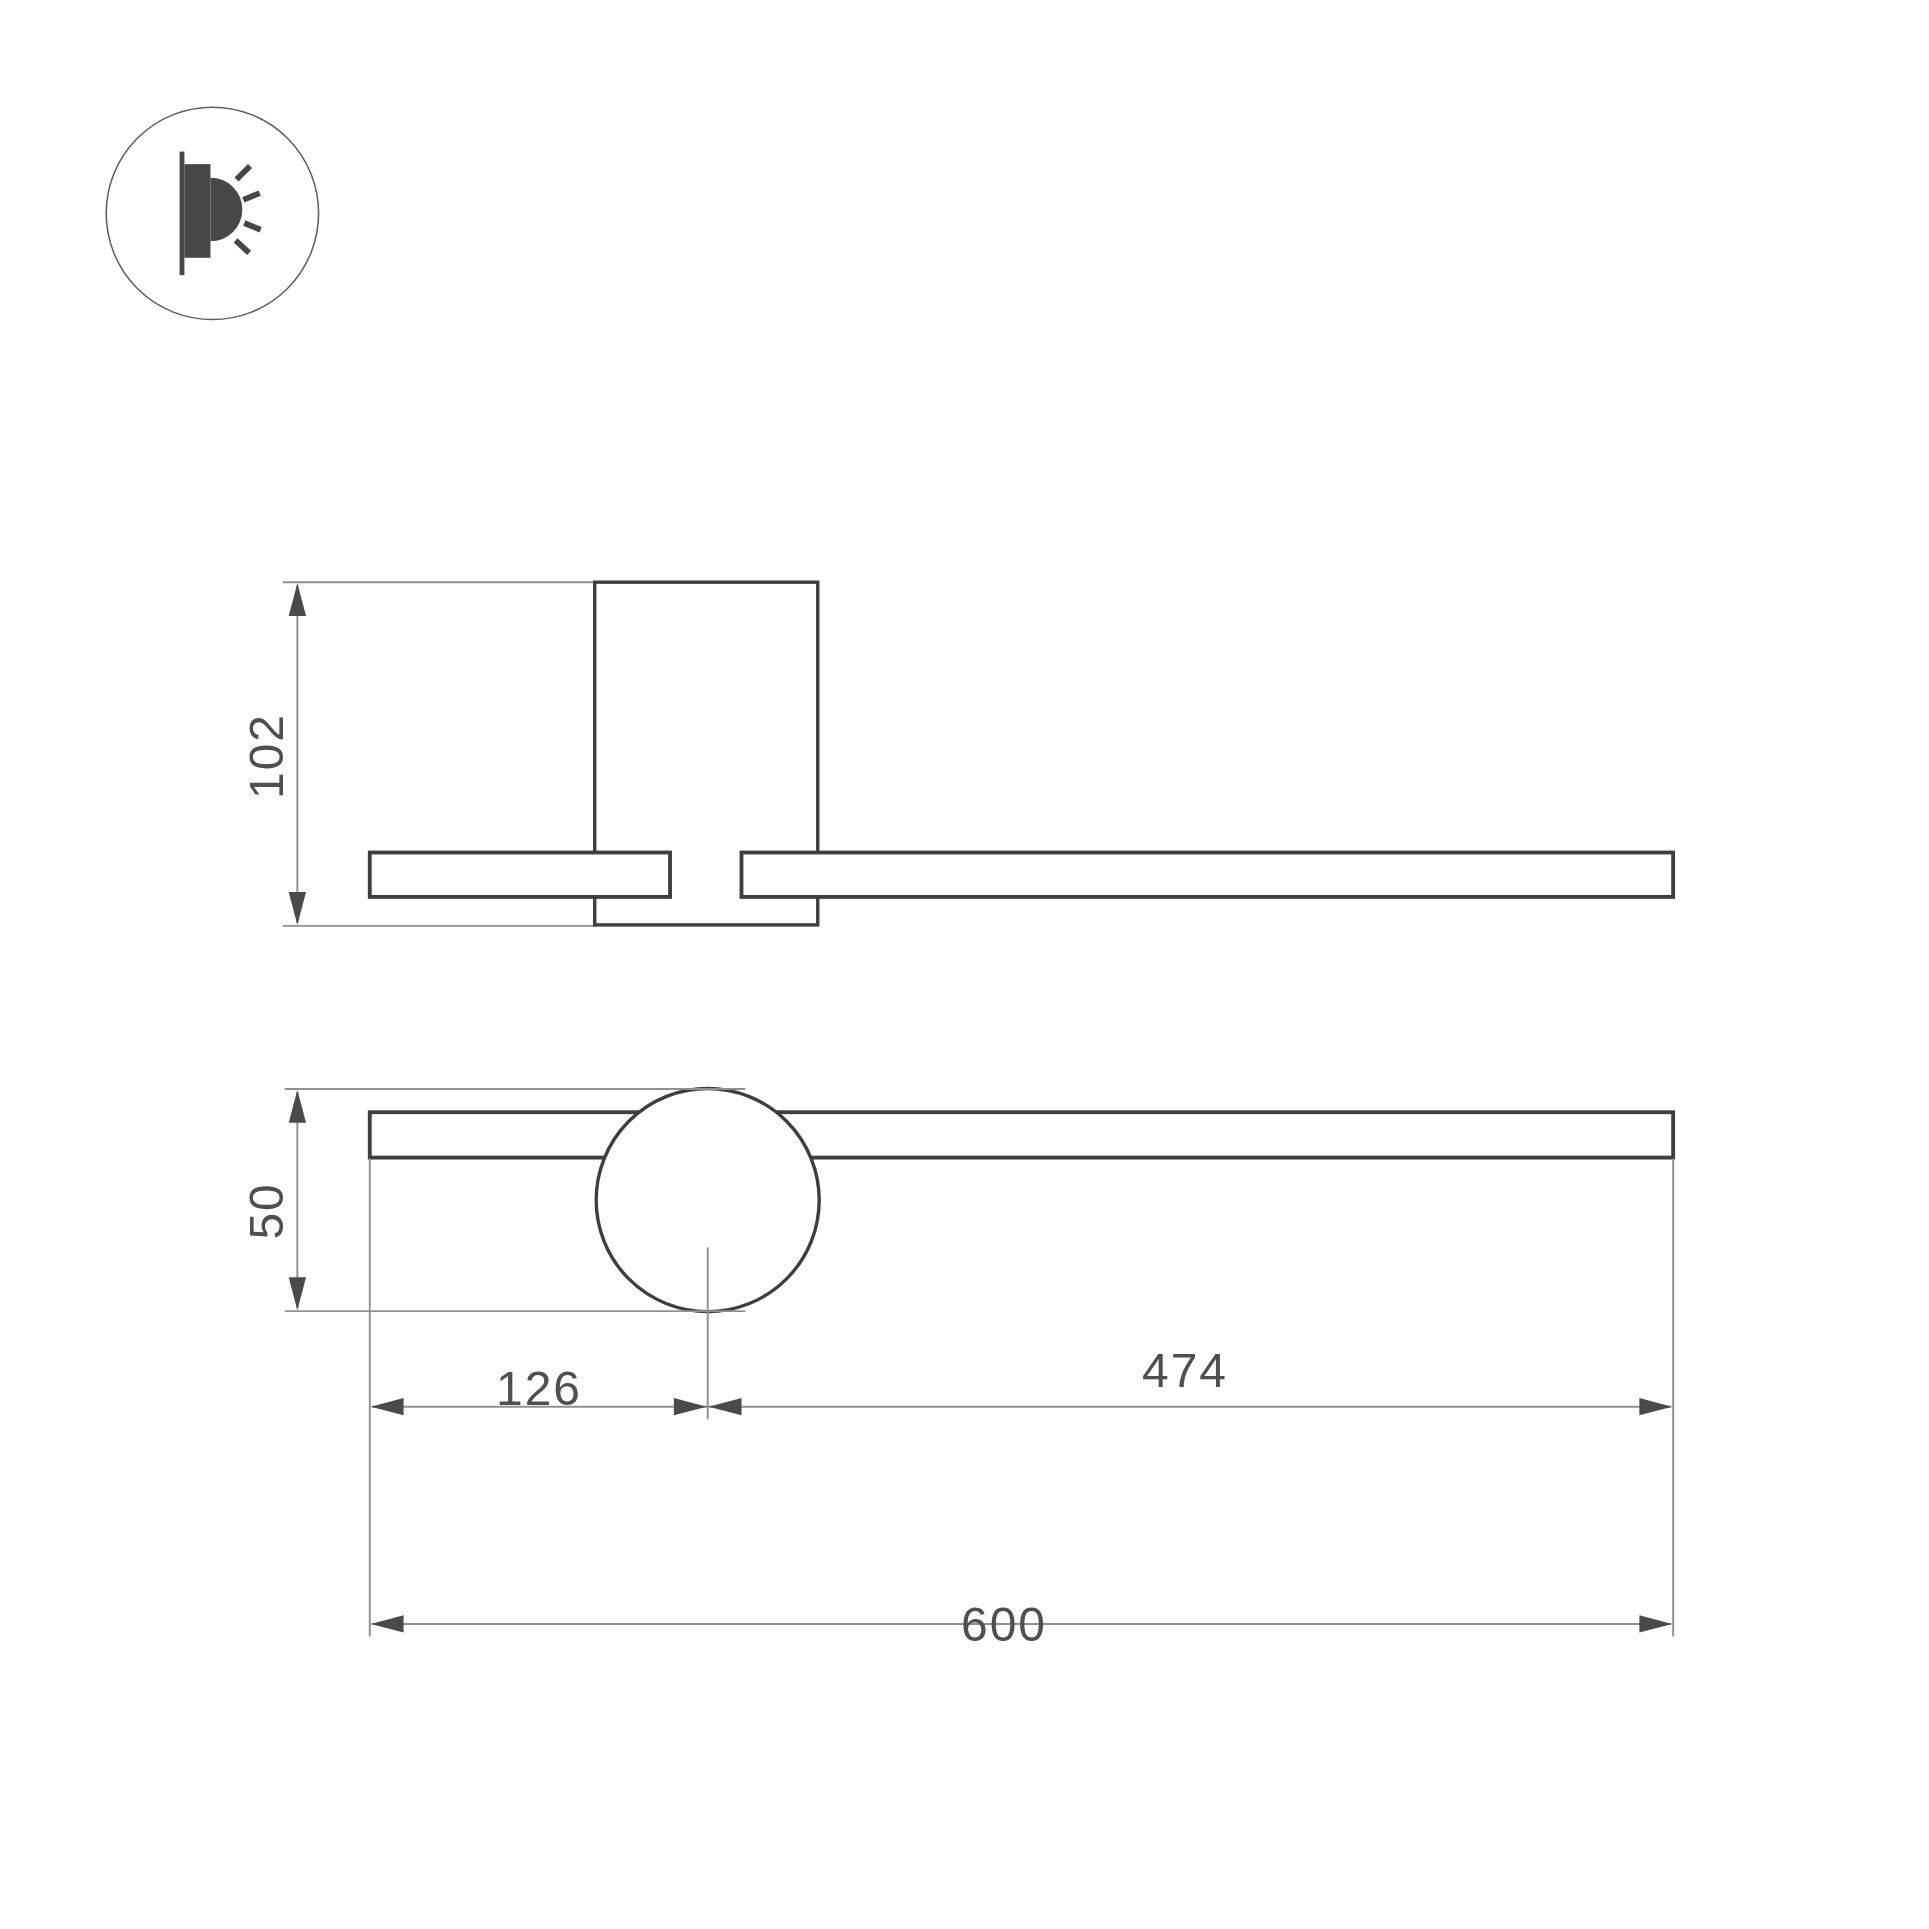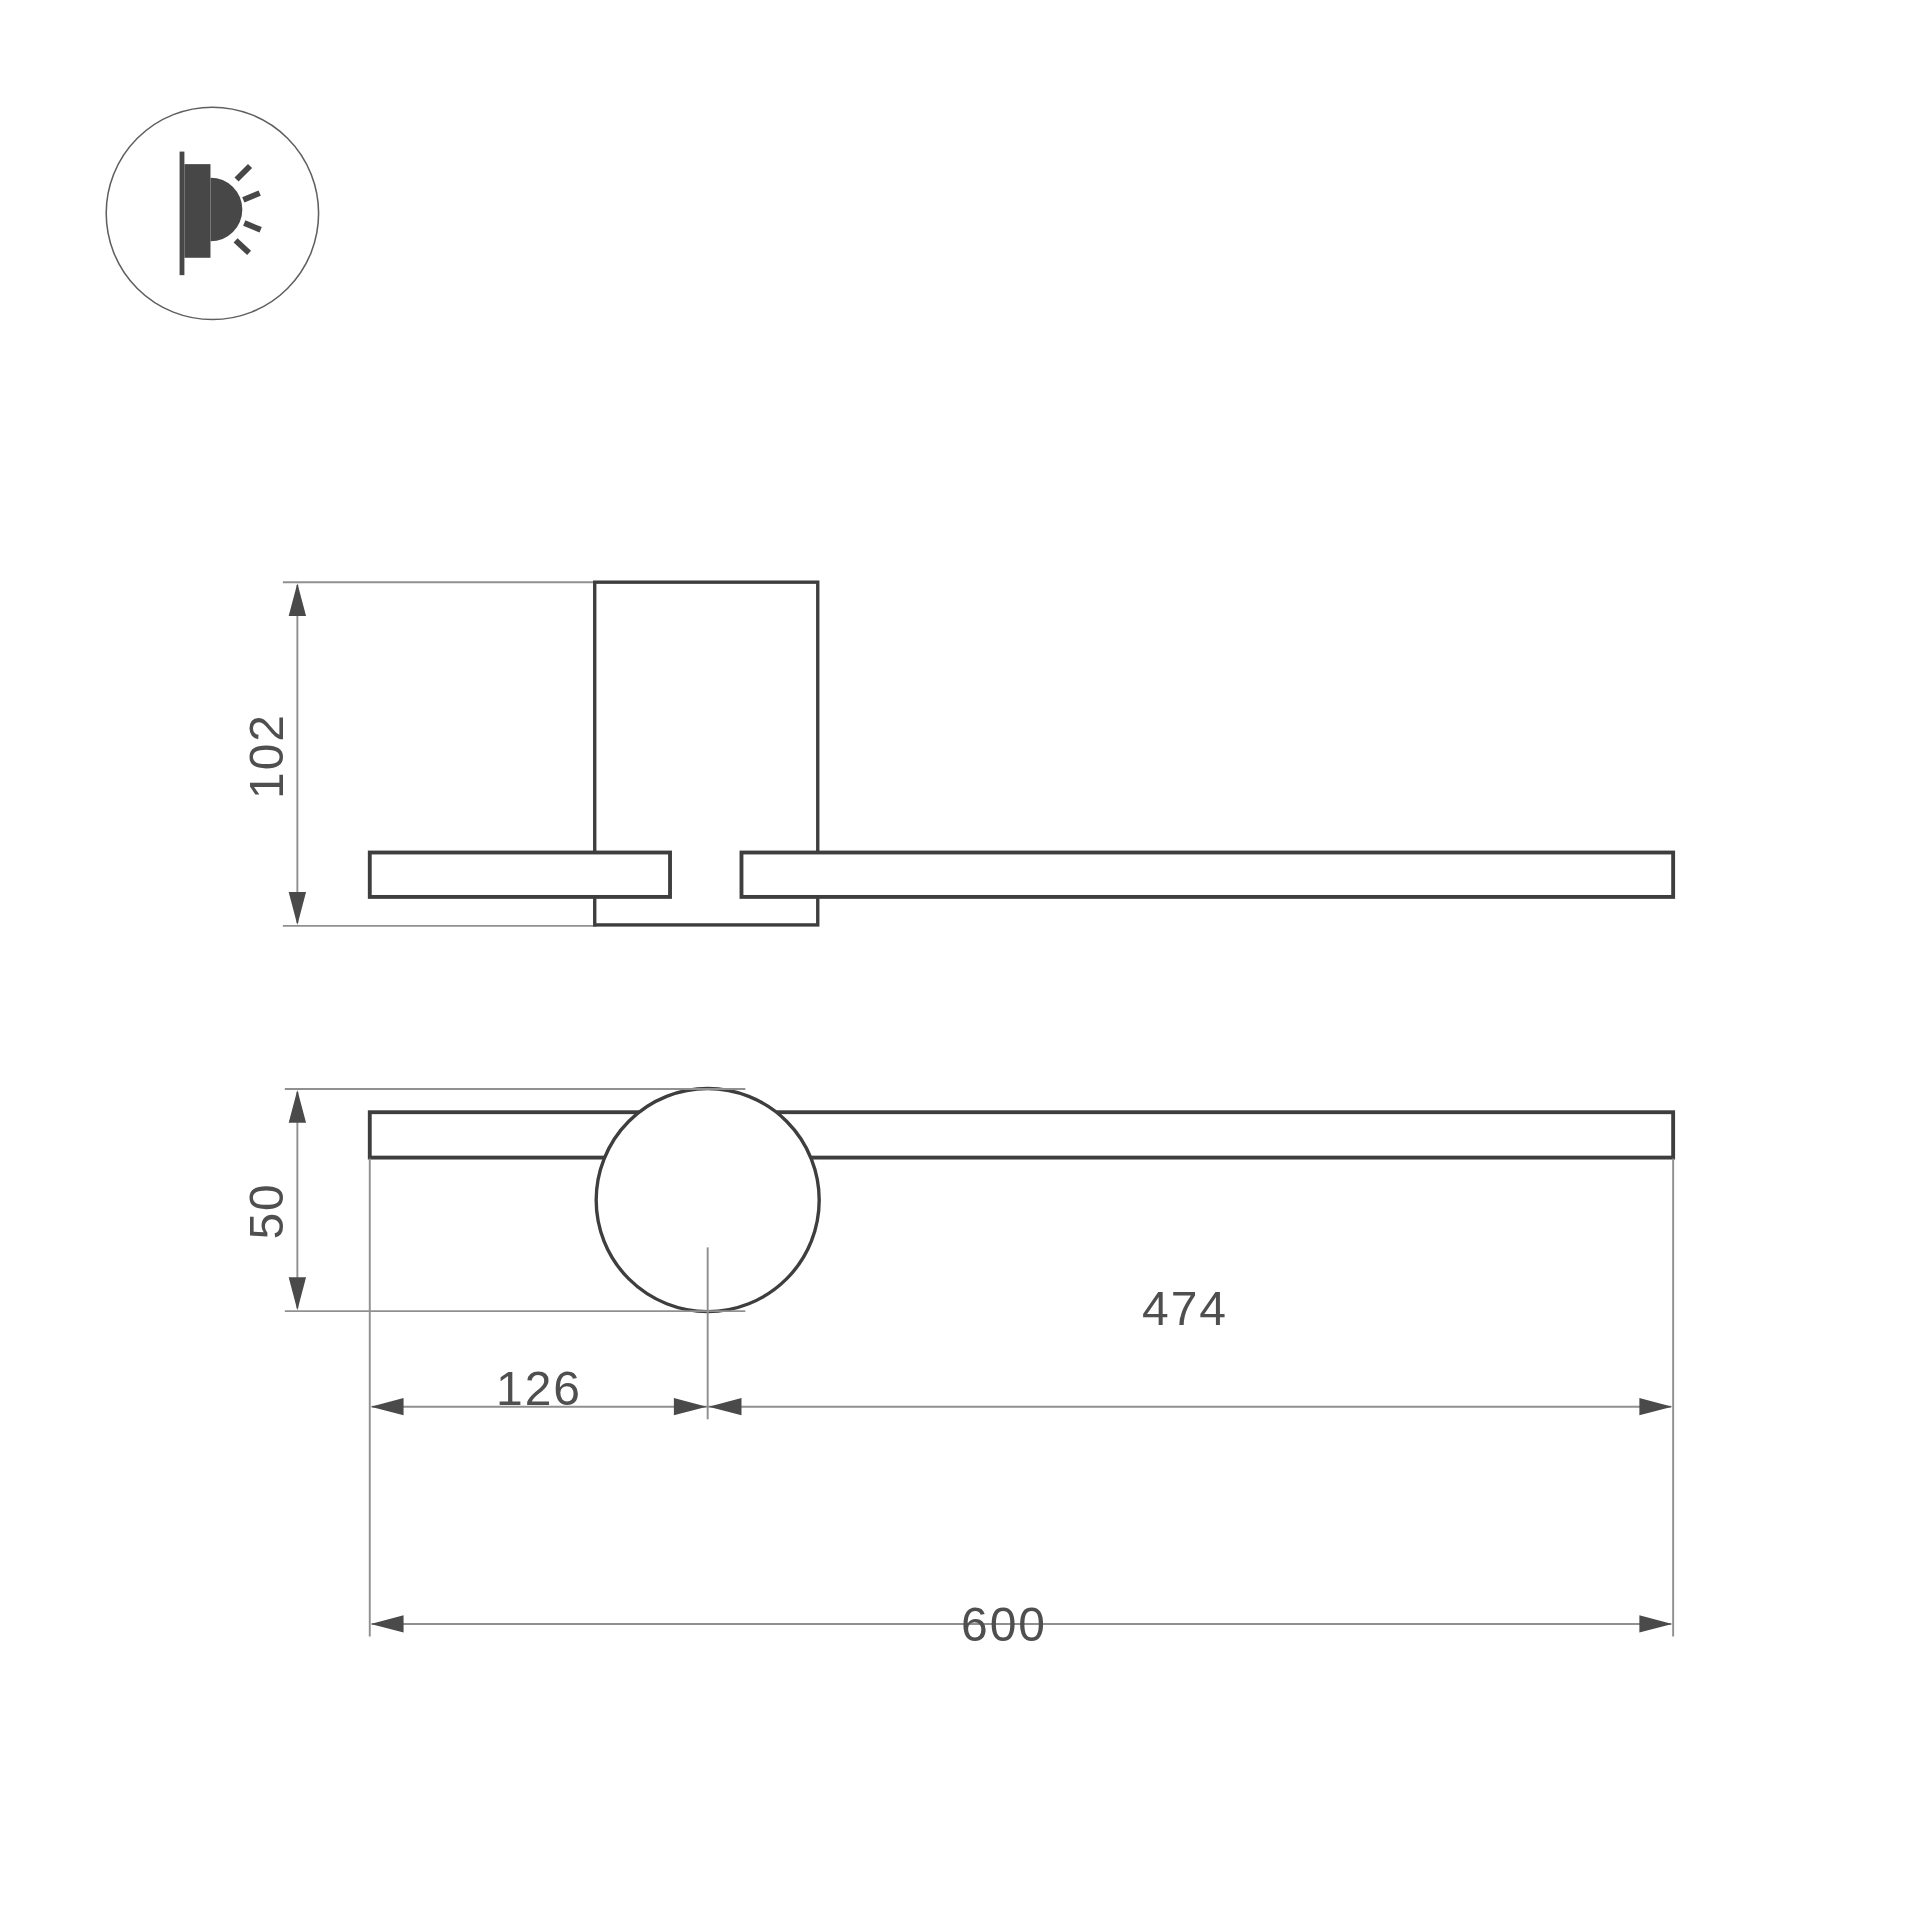--- a/index.html
+++ b/index.html
@@ -98,18 +98,18 @@
       <polygon points="1732,1682 1698,1673 1698,1691" fill="#4a4a4a"></polygon>
     </g>
   </svg>
 
   <div class="dim-label vertical" style="left:267px; top:756px;">102</div>
 
   <div class="dim-label vertical" style="left:267px; top:1211px;">50</div>
 
   <div class="dim-label" style="left:539px; top:1373px;margin-top:16px;">126</div>
 
-  <div class="dim-label" style="left:1185px; top:1309px;">474</div>
+  <div class="dim-label" style="left:1185px; top:1371px;">474</div>
 
   <div class="dim-label" style="left:1004px; top:1591px;margin-top:34px;">600</div>
 
 </div>
 
 
 </body></html>

